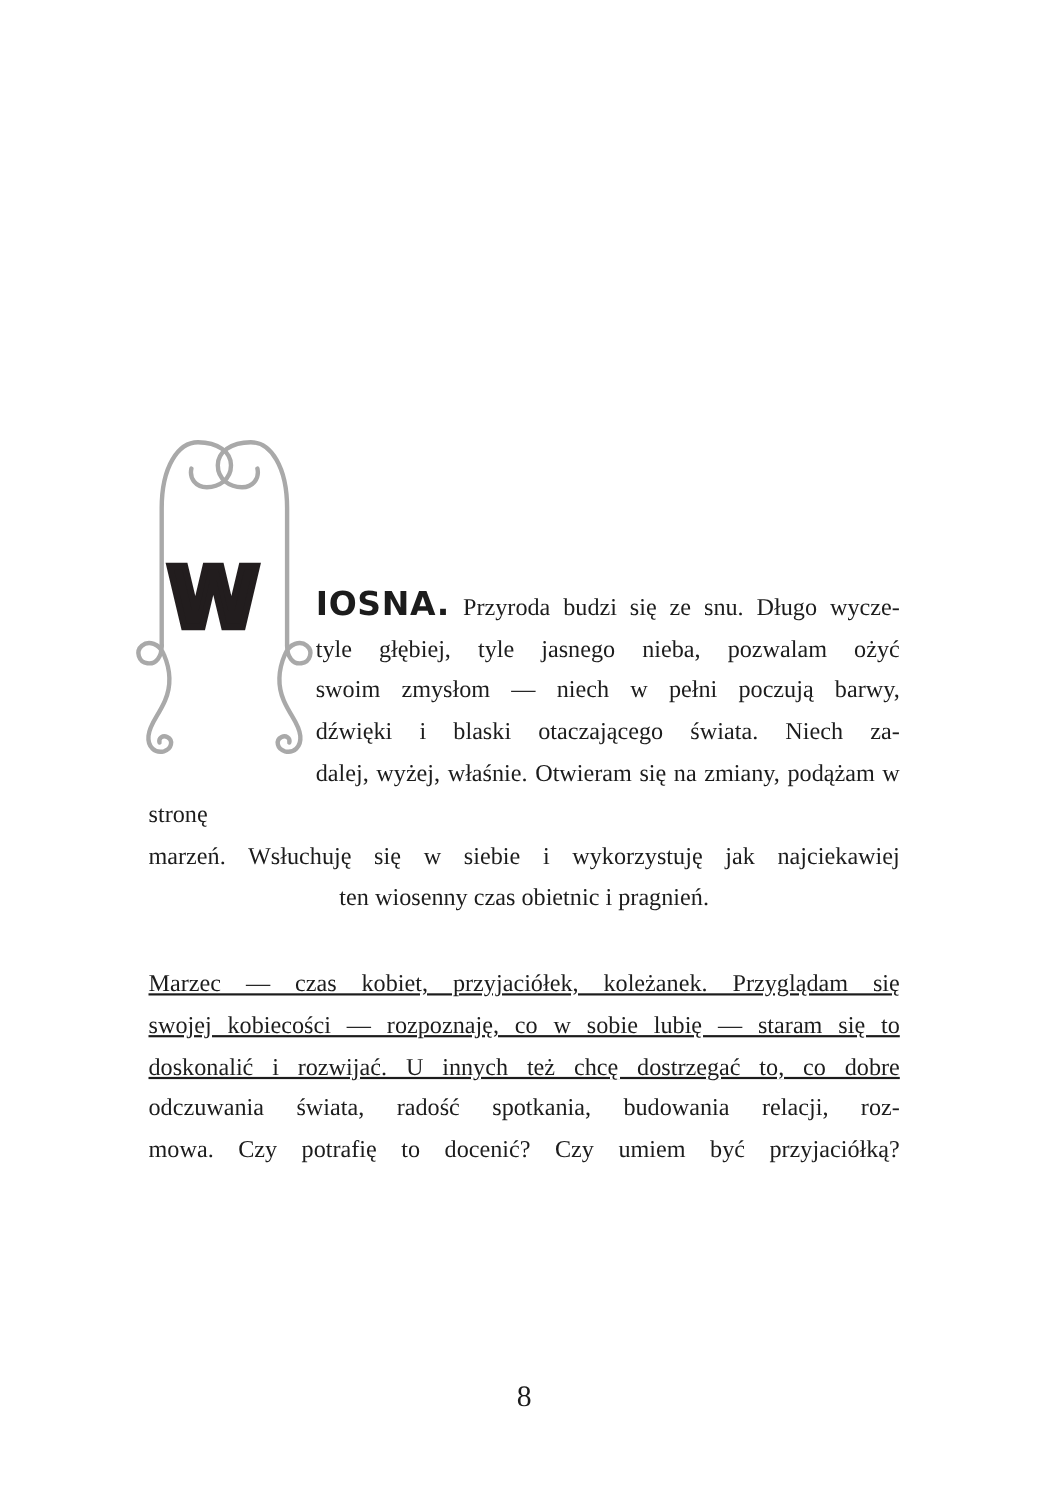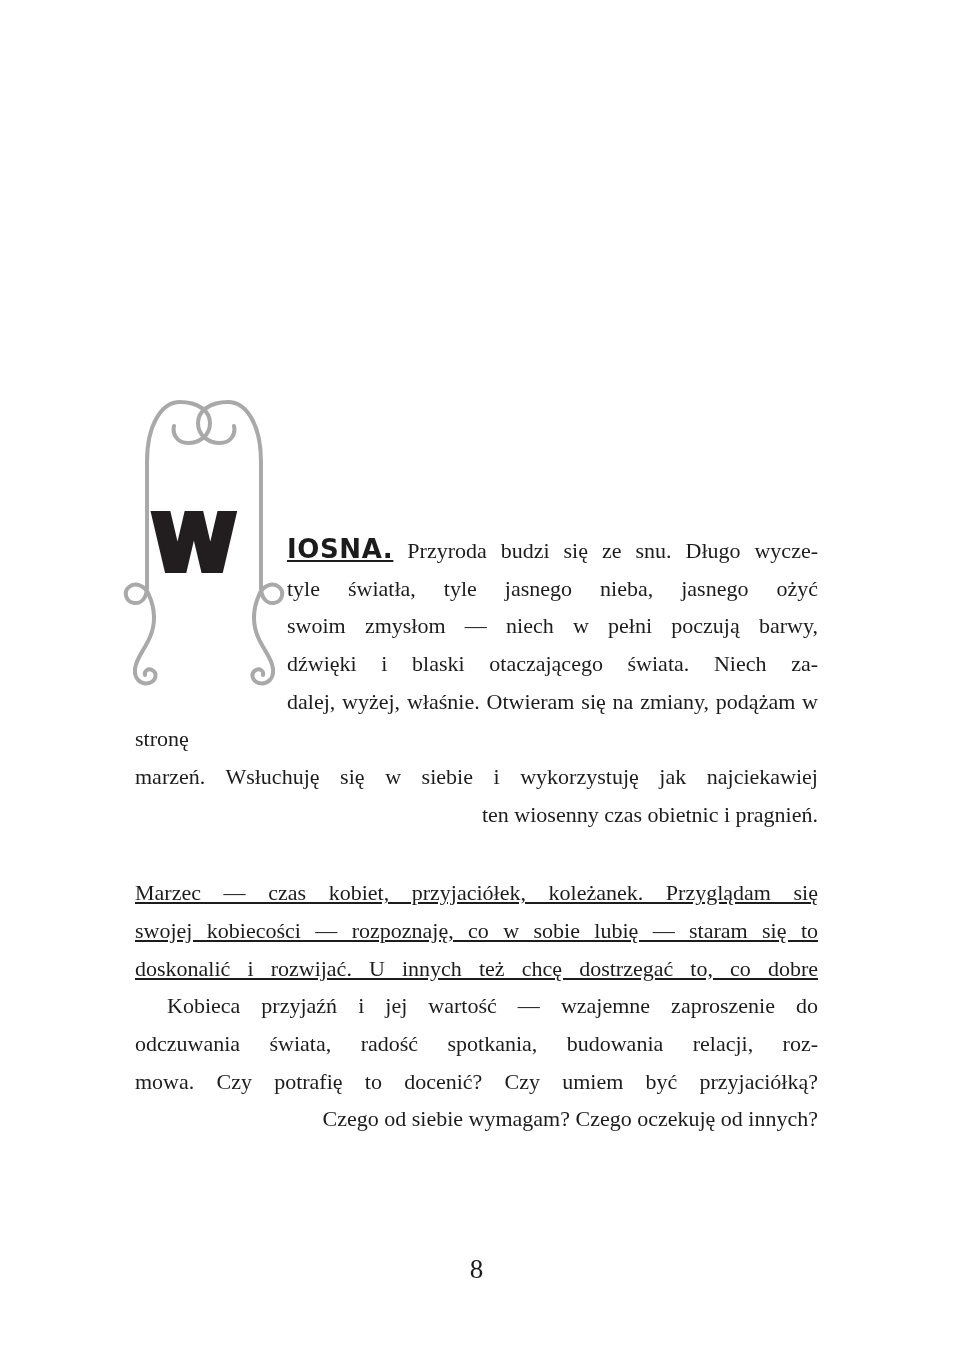--- a/index.html
+++ b/index.html
@@ -26,26 +26,26 @@
   }
   
   .text-block{
     position:absolute;left:135px;top:531px;width:683px;
     font-size:22px;line-height:37.65px;
     color:var(--text-color,#1c1c1c);
   }
   .para{margin:0;}
   .para.section-gap{margin-top:41px;text-decoration:underline;}
   .float-spacer{float:left;width:152px;height:189px;}
-  .line{text-align:right;}
+  .line{text-align:center;}
   .line.justify{text-align:justify;text-align-last:justify;}
   .line.first-indent{text-indent:32px;}
   .lead{
     font-family:"DejaVu Sans",sans-serif;font-weight:700;
-    font-size:26px;letter-spacing:0.6px;text-decoration:underline;
+    font-size:30px;letter-spacing:0.6px;
   }
   .page-number{
     position:absolute;left:135px;top:1254px;width:683px;
     text-align:center;font-size:27px;
     color:var(--text-color,#1c1c1c);
   }
 </style>
 </head>
 <body>
 
@@ -63,35 +63,33 @@
       </g>
     </svg>
   </div>
 
   <span class="dropcap">W</span>
 
   <div class="text-block">
       <div class="para">
         <span class="float-spacer"></span>
         <div class="line justify"><span class="lead">IOSNA.</span> Przyroda budzi się ze snu. Długo wycze-</div>
-        <div class="line justify">tyle światła, tyle jasnego nieba, jasnego ożyć</div>
+        <div class="line justify">tyle głębiej, tyle jasnego nieba, pozwalam ożyć</div>
         <div class="line justify">swoim zmysłom — niech w pełni poczują barwy,</div>
         <div class="line justify">dźwięki i blaski otaczającego świata. Niech za-</div>
         <div class="line justify">dalej, wyżej, właśnie. Otwieram się na zmiany, podążam w stronę</div>
         <div class="line justify">marzeń. Wsłuchuję się w siebie i wykorzystuję jak najciekawiej</div>
         <div class="line">ten wiosenny czas obietnic i pragnień.</div>
       </div>
       <div class="para section-gap">
         <div class="line justify">Marzec — czas kobiet, przyjaciółek, koleżanek. Przyglądam się</div>
         <div class="line justify">swojej kobiecości — rozpoznaję, co w sobie lubię — staram się to</div>
         <div class="line justify">doskonalić i rozwijać. U innych też chcę dostrzegać to, co dobre</div>
       </div>
       <div class="para">
-        <div class="line justify first-indent">Kobieca przyjaźń i jej wartość — wzajemne zaproszenie do</div>
         <div class="line justify">odczuwania świata, radość spotkania, budowania relacji, roz-</div>
         <div class="line justify">mowa. Czy potrafię to docenić? Czy umiem być przyjaciółką?</div>
-        <div class="line">Czego od siebie wymagam? Czego oczekuję od innych?</div>
       </div>
     </div>
 
   <div class="page-number">8</div>
 
 </div>
 
 </body></html>

